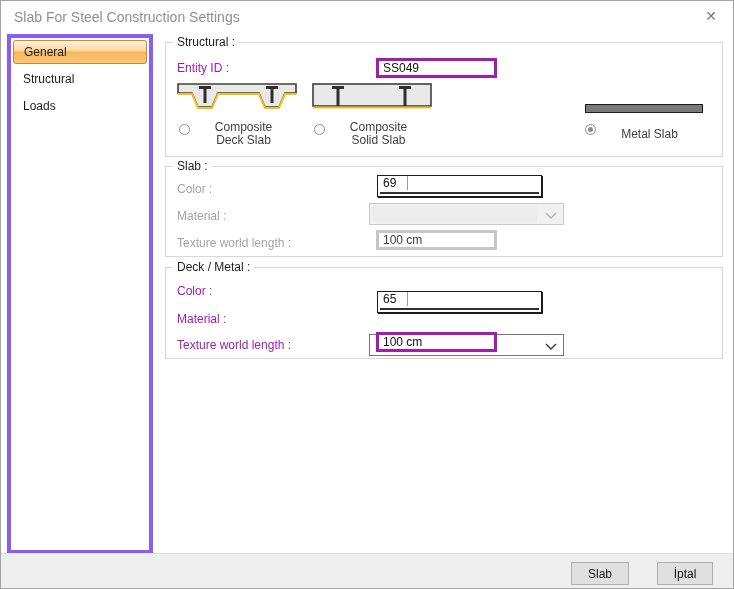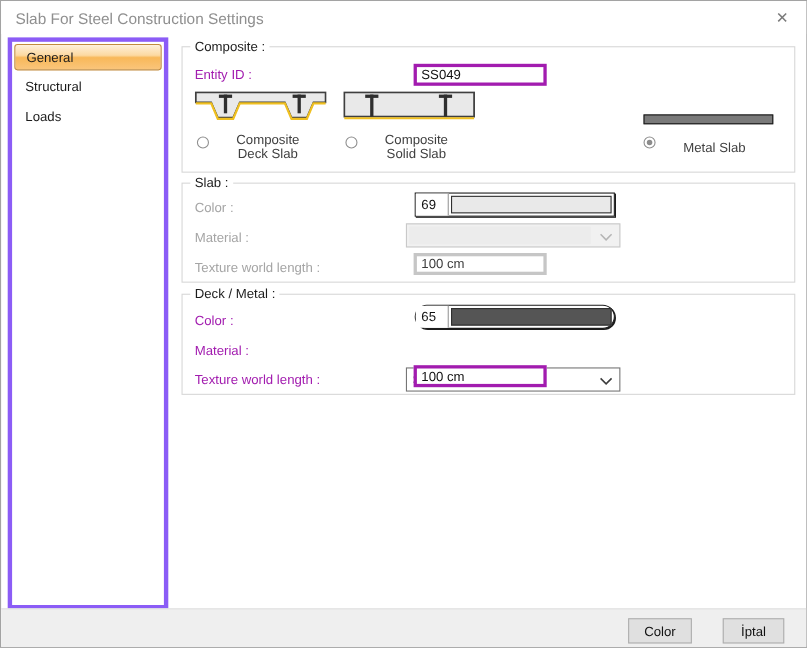--- a/index.html
+++ b/index.html
@@ -50,22 +50,22 @@
   .tb.strong { border-color: #2f2f2f; }
 
   
   .combo { position: absolute; left: 203px; width: 195px; height: 22px; border: 1px solid #767676;
            background: #fff; display: flex; align-items: center; padding: 0 5px; color: #111; }
   .combo .chev { position: absolute; right: 6px; top: 8px; }
   .combo.disabled { border-color: #c9c9c9; background: #f1f1f1; color: #9b9b9b; }
   .combo.disabled .combo-fill { position:absolute; left:2px; top:2px; bottom:2px; right:26px; background:#ececec; }
 
   
-  .color-btn { position: absolute; left: 211px; width: 182px; height: 22px; border: 1px solid #1c1c1c;
-               box-shadow: 1px 1px 0 #1c1c1c; background: #fff; display: flex; }
+  .color-btn { position: absolute; left: 211px; width: 165px; height: 22px; border: 1px solid #1c1c1c;
+               box-shadow: 1px 1px 0 #1c1c1c; background: #fff; display: flex; flex-direction: column; }
   .color-num { width: 30px; border-right: 1px solid #9a9a9a; display: flex; align-items: center;
                padding-left: 5px; background: #fff; color: #111; }
   .color-swatch { flex: 1; margin: 2px; border: 1px solid #303030; }
   .swatch-light { background: #e9e9e9; }
   .swatch-dark  { background: #555555; }
 
   
   .slab-option { position: absolute; top: 40px; width: 121px; height: 68px; }
   .opt-img { position: absolute; left: 0; top: 0; }
   .metal-bar { position: absolute; left: 2px; top: 21px; width: 118px; height: 9px;
@@ -101,21 +101,21 @@
     </div>
     <div class="side-item">
       <span>Structural</span>
     </div>
     <div class="side-item">
       <span>Loads</span>
     </div>
   </div>
 
   <div class="group g-props">
-    <span class="group-label">Composite :</span>
+    <span class="group-label">Structural :</span>
 
     <span class="flabel" style="top:18px;">Entity ID :</span>
     <input class="tb" style="left: 210px; top: 15px;" value="SS049">
 
     <div class="slab-option" style="left:11px;">
       <svg class="opt-img" width="120" height="28" viewBox="0 0 120 28">
         <polygon points="1,1 119,1 119,10 108,10 102,24 88,24 82,10 41,10 35,24 21,24 15,10 1,10" fill="#e9e9e9" stroke="#3f3f3f" stroke-width="1.6"></polygon>
         <polyline points="1,11 15,11 21,25 35,25 41,11 82,11 88,25 102,25 108,11 119,11" fill="none" stroke="#f0c020" stroke-width="2"></polyline>
         <rect x="22" y="3" width="12" height="3" fill="#2f2f2f"></rect>
         <rect x="26.5" y="3" width="3" height="17" fill="#2f2f2f"></rect>
@@ -180,40 +180,40 @@
     </div>
 
     <span class="flabel dim" style="top:69px;">Texture world length :</span>
     <input class="tb soft" style="left: 210px; top: 63px;" value="100 cm">
   </div>
 
   <div class="group g-deck">
     <span class="group-label">Deck / Metal :</span>
 
     <span class="flabel" style="top:16px;">Color :</span>
-    <div class="color-btn" style="top:9px;border-radius:11px;">
+    <div class="color-btn" style="top:23px;">
       <span class="color-num">65</span>
       <span class="color-swatch swatch-dark"></span>
     </div>
 
     <span class="flabel" style="top:44px;">Material :</span>
     <div class="combo" style="top:38px;margin-top:28px;">
       <span>Steel Slab_1</span>
       <svg class="chev" width="12" height="7" viewBox="0 0 12 7">
         <polyline points="1,1 6,6 11,1" fill="none" stroke="#3c3c3c" stroke-width="1.4"></polyline>
       </svg>
     </div>
 
     <span class="flabel" style="top:70px;">Texture world length :</span>
     <input class="tb" style="left: 210px; top: 64px;" value="100 cm">
   </div>
 
 
   <div class="footer">
     <div class="btn btn-ok">
-      <span>Color</span>
+      <span>Slab</span>
     </div>
     <div class="btn btn-cancel">
       <span>İptal</span>
     </div>
   </div>
 
 </div>
 
 </body></html>

